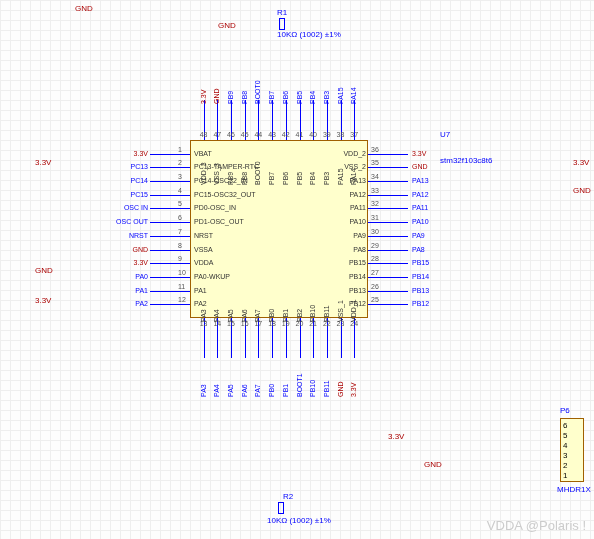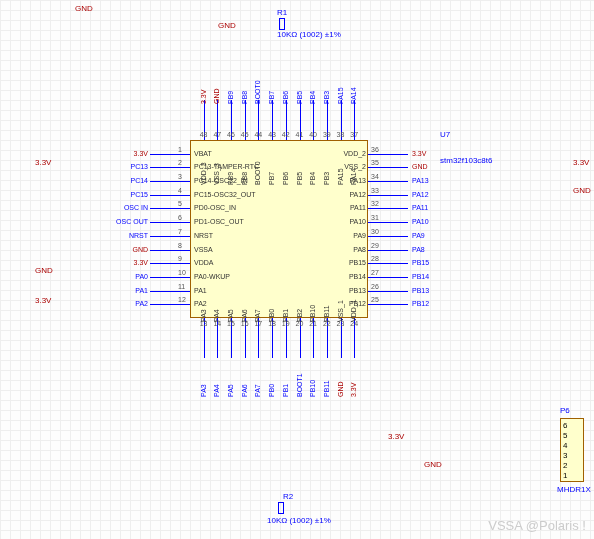--- a/index.html
+++ b/index.html
@@ -259,13 +259,13 @@
       <div style="font-size: 8px; line-height: 10px;">5</div>
       <div style="font-size: 8px; line-height: 10px;">4</div>
       <div style="font-size: 8px; line-height: 10px;">3</div>
       <div style="font-size: 8px; line-height: 10px;">2</div>
       <div style="font-size: 8px; line-height: 10px;">1</div>
     </div>
 </div>
 <div class="comp-label" style="left:560px; top:406px;">P6</div>
 <div class="comp-label" style="left:557px; top:485px;">MHDR1X</div>
 
-<div class="watermark">VSSA @Polaris !</div>
+<div class="watermark">VDDA @Polaris !</div>
 
 </body></html>

